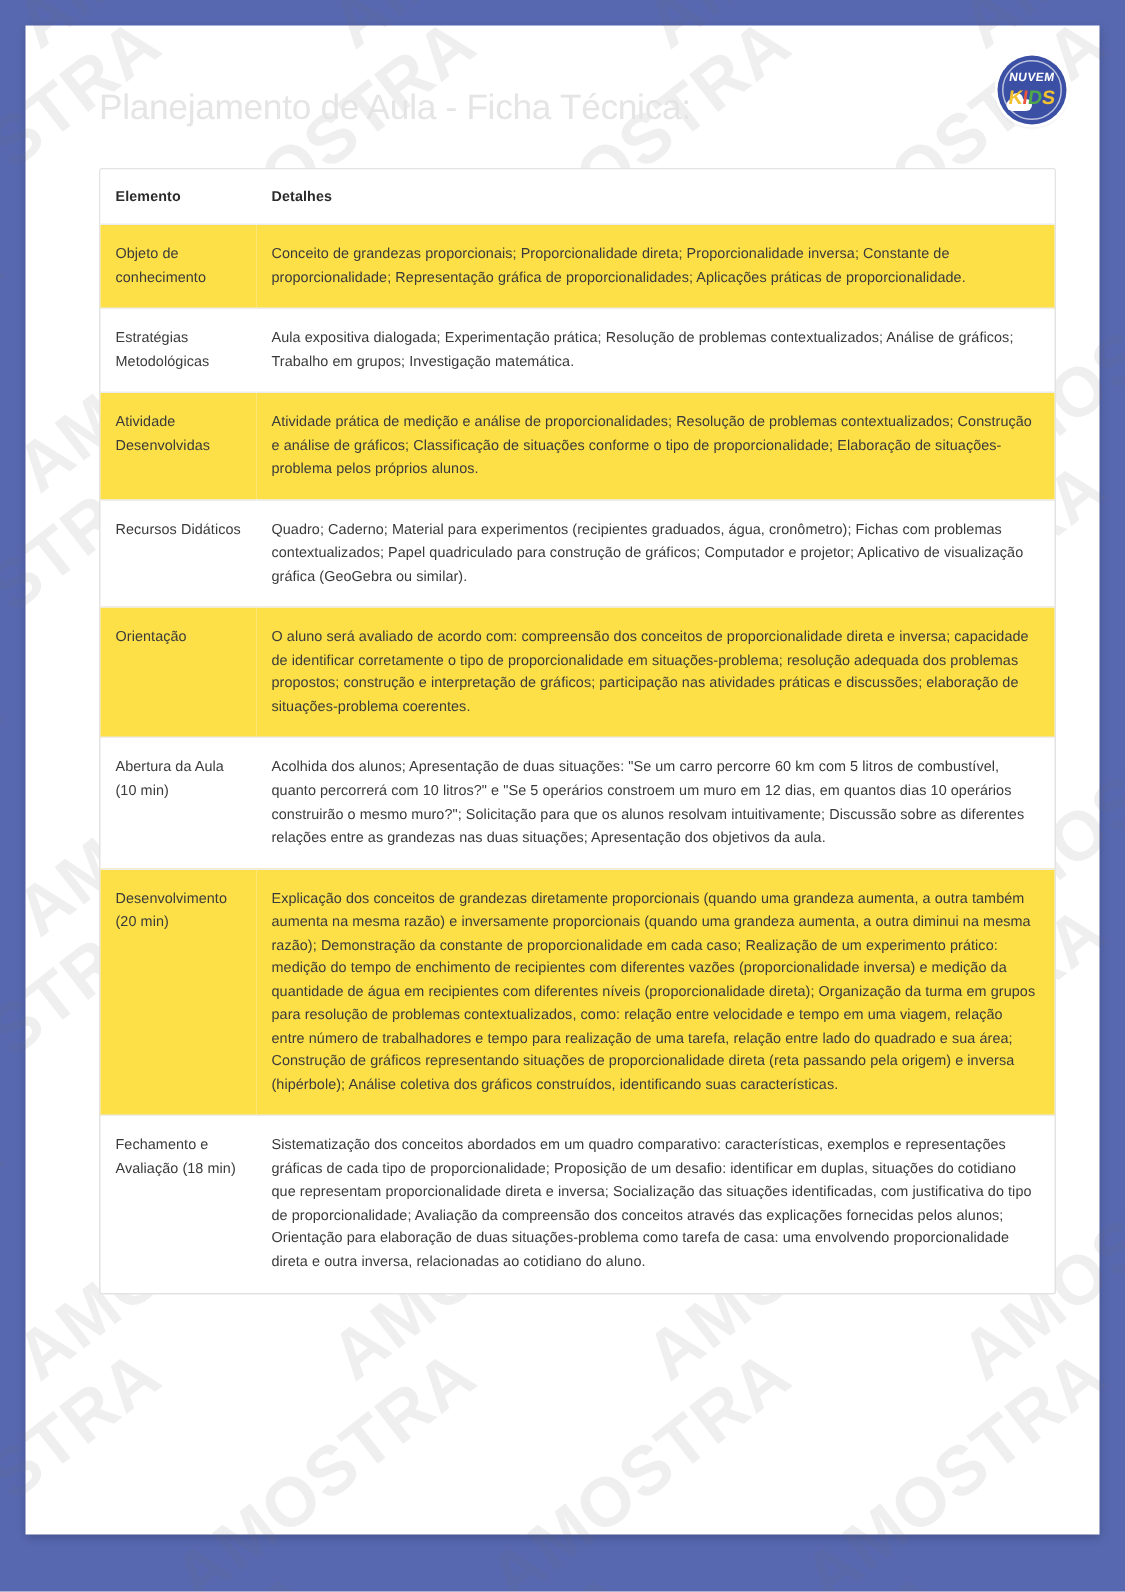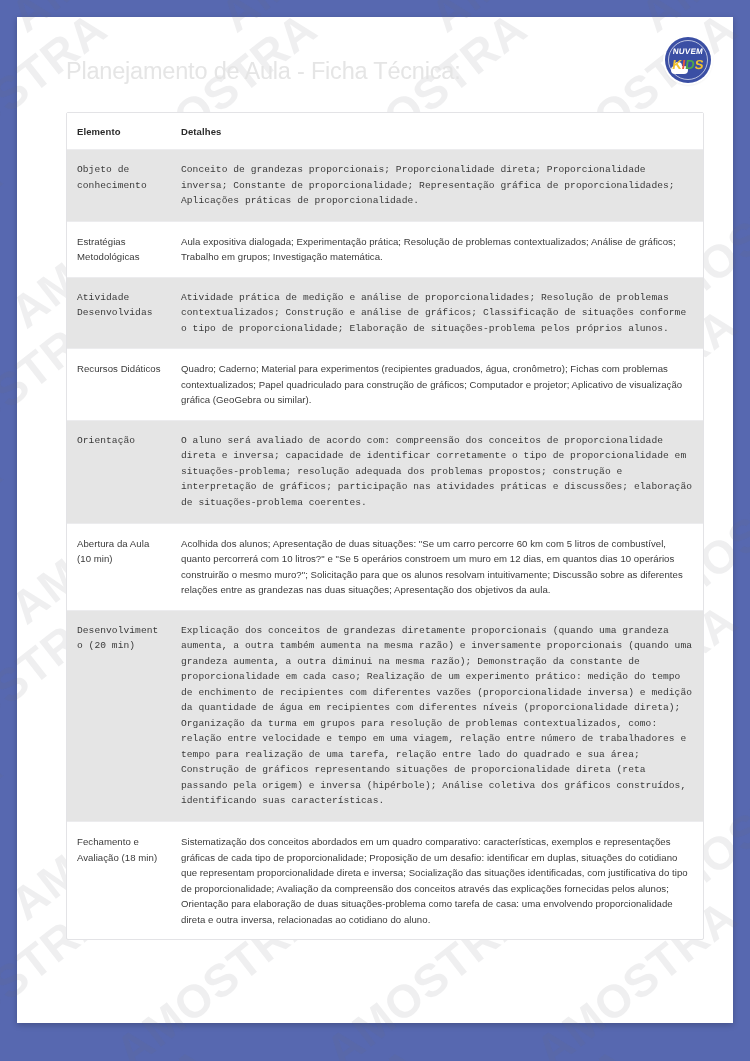--- a/index.html
+++ b/index.html
@@ -157,21 +157,21 @@
   }
   table.ficha td {
     font-size: 9.6px;
     line-height: 1.62;
     color: #3a3a3a;
     padding: 12px 10px 12px 10px;
     vertical-align: top;
     border-top: 1px solid #ececee;
     letter-spacing: 0.05px;
   }
-  table.ficha tr.alt td { background: #e5e5e5; font-family: Liberation Mono, monospace; }
+  table.ficha tr.alt td { background: #fde047; }
   col.c-elem { width: 104px; }
   col.c-det  { width: auto; }
   td.elem {
     color: #3a3a3a;
     word-break: break-word;
     overflow-wrap: anywhere;
   }
   td.det { padding-right: 14px; }
 </style>
 </head>

